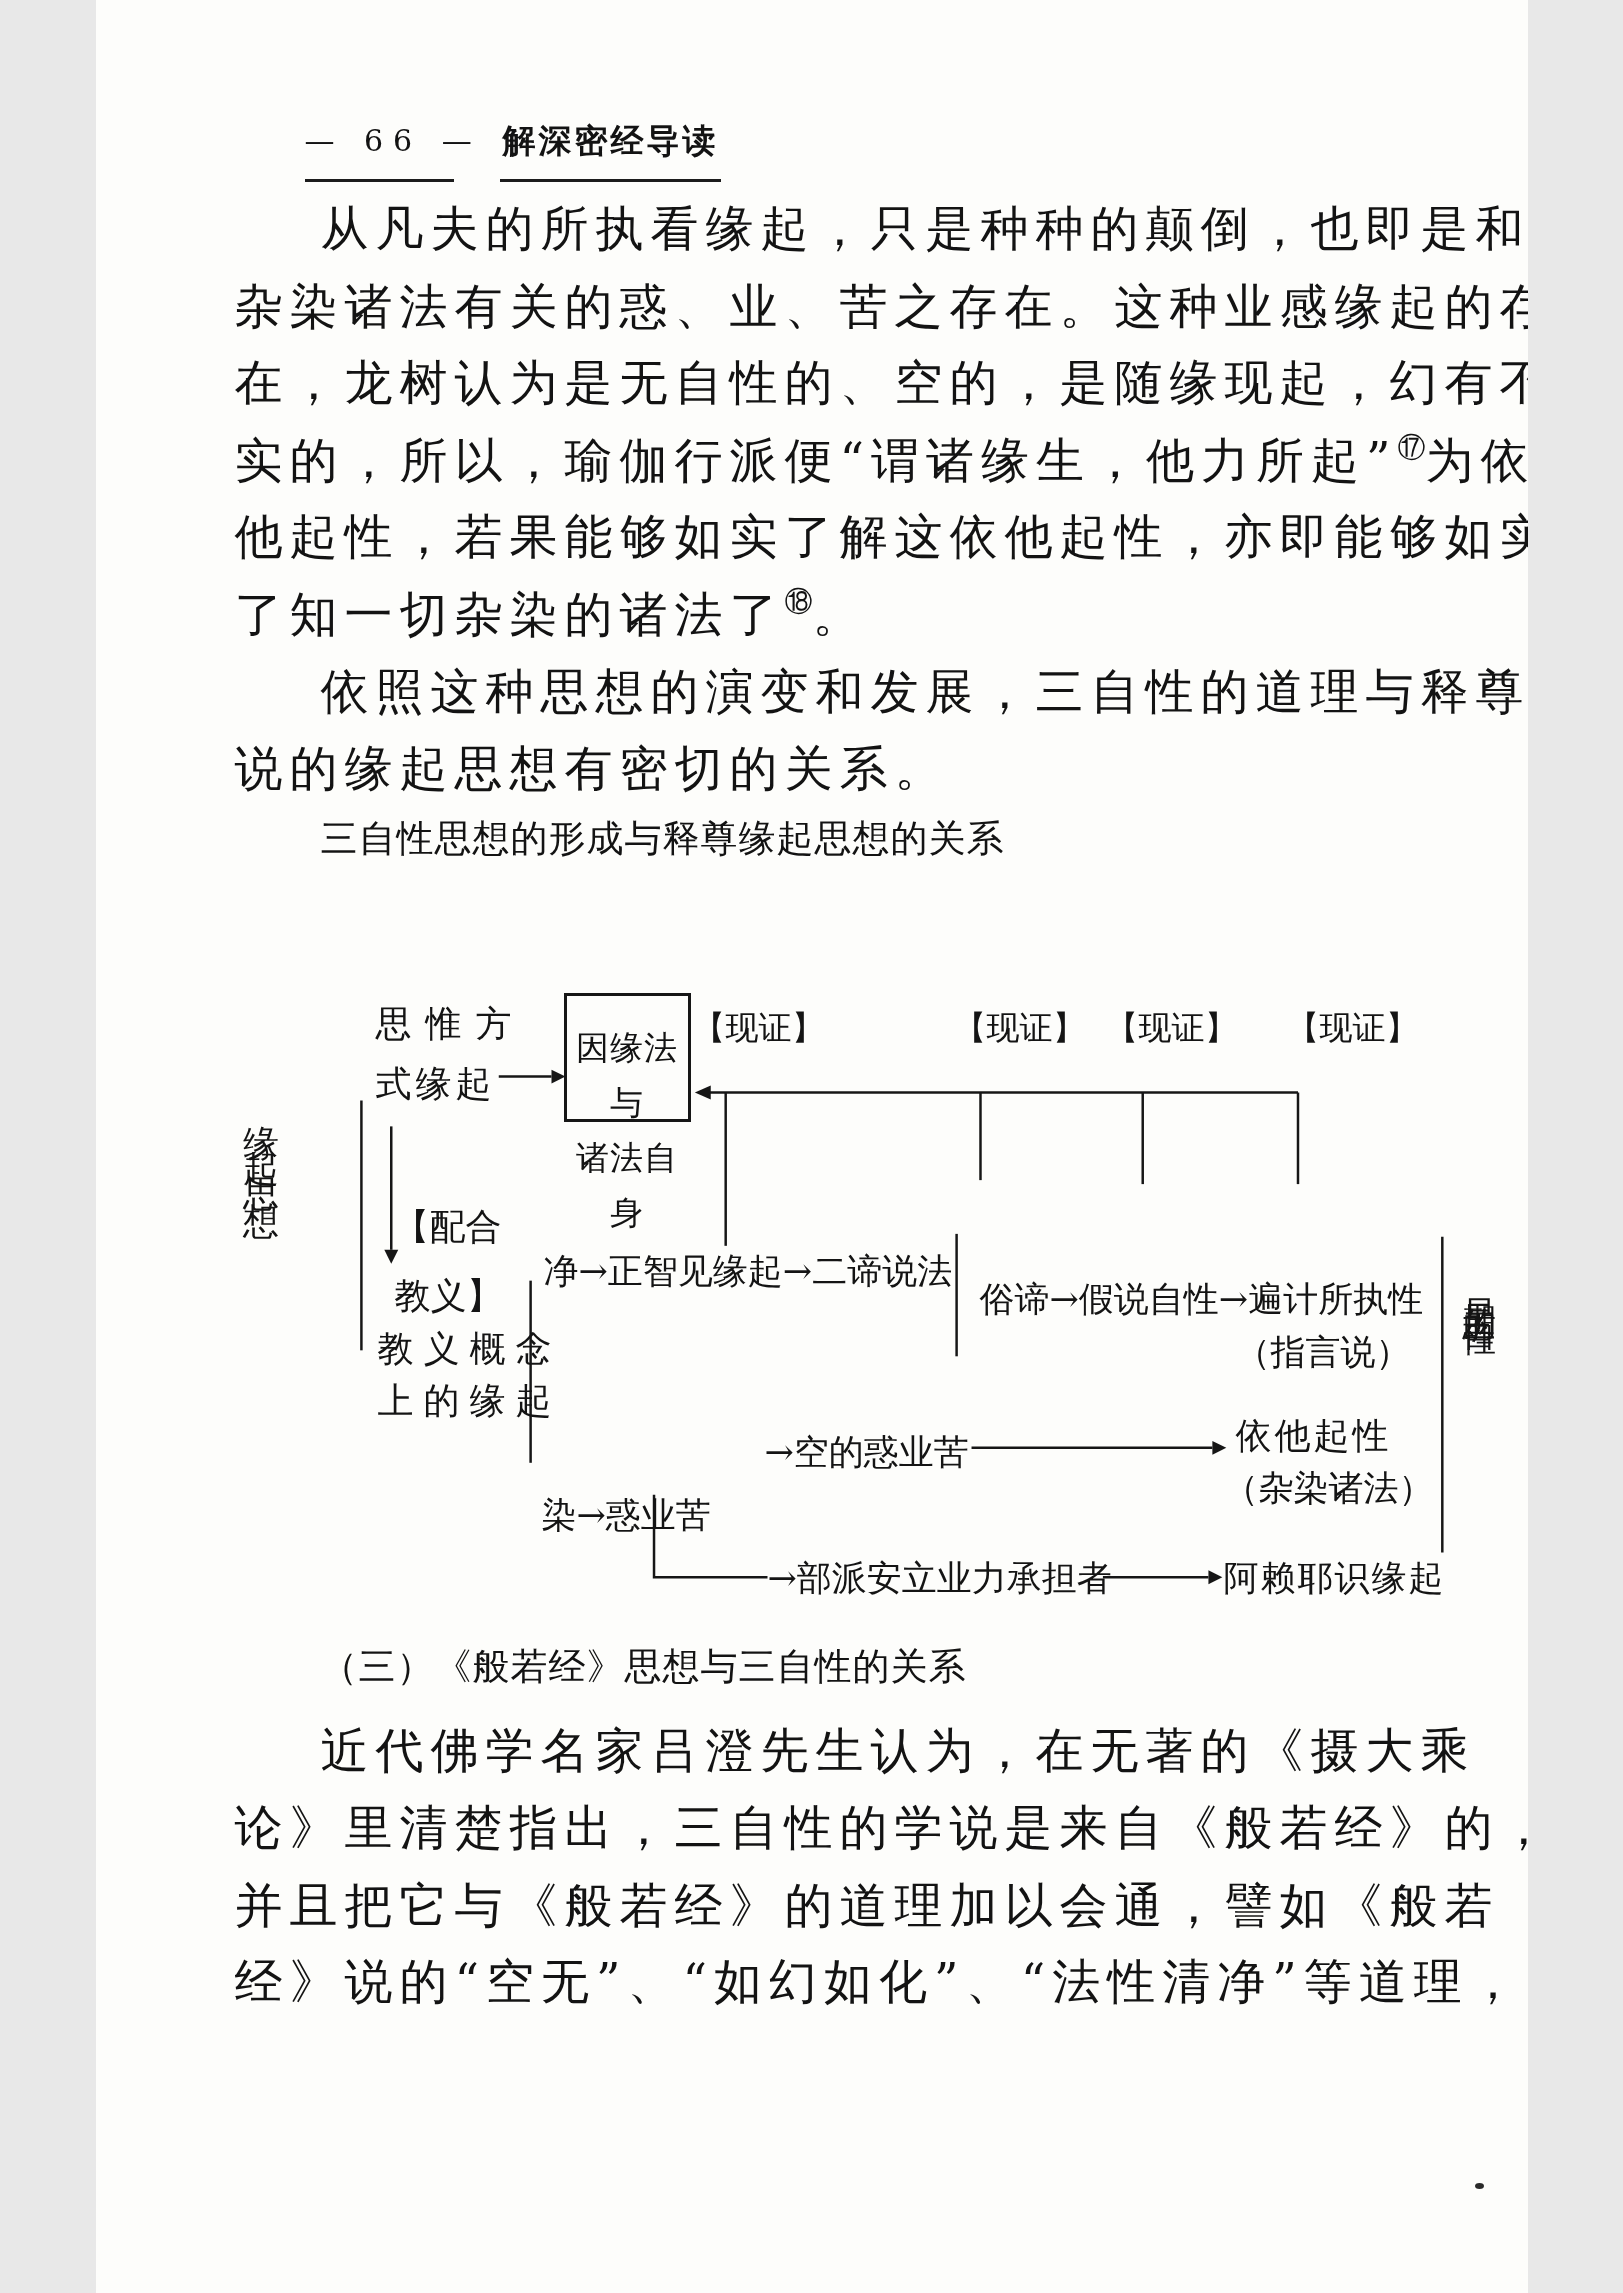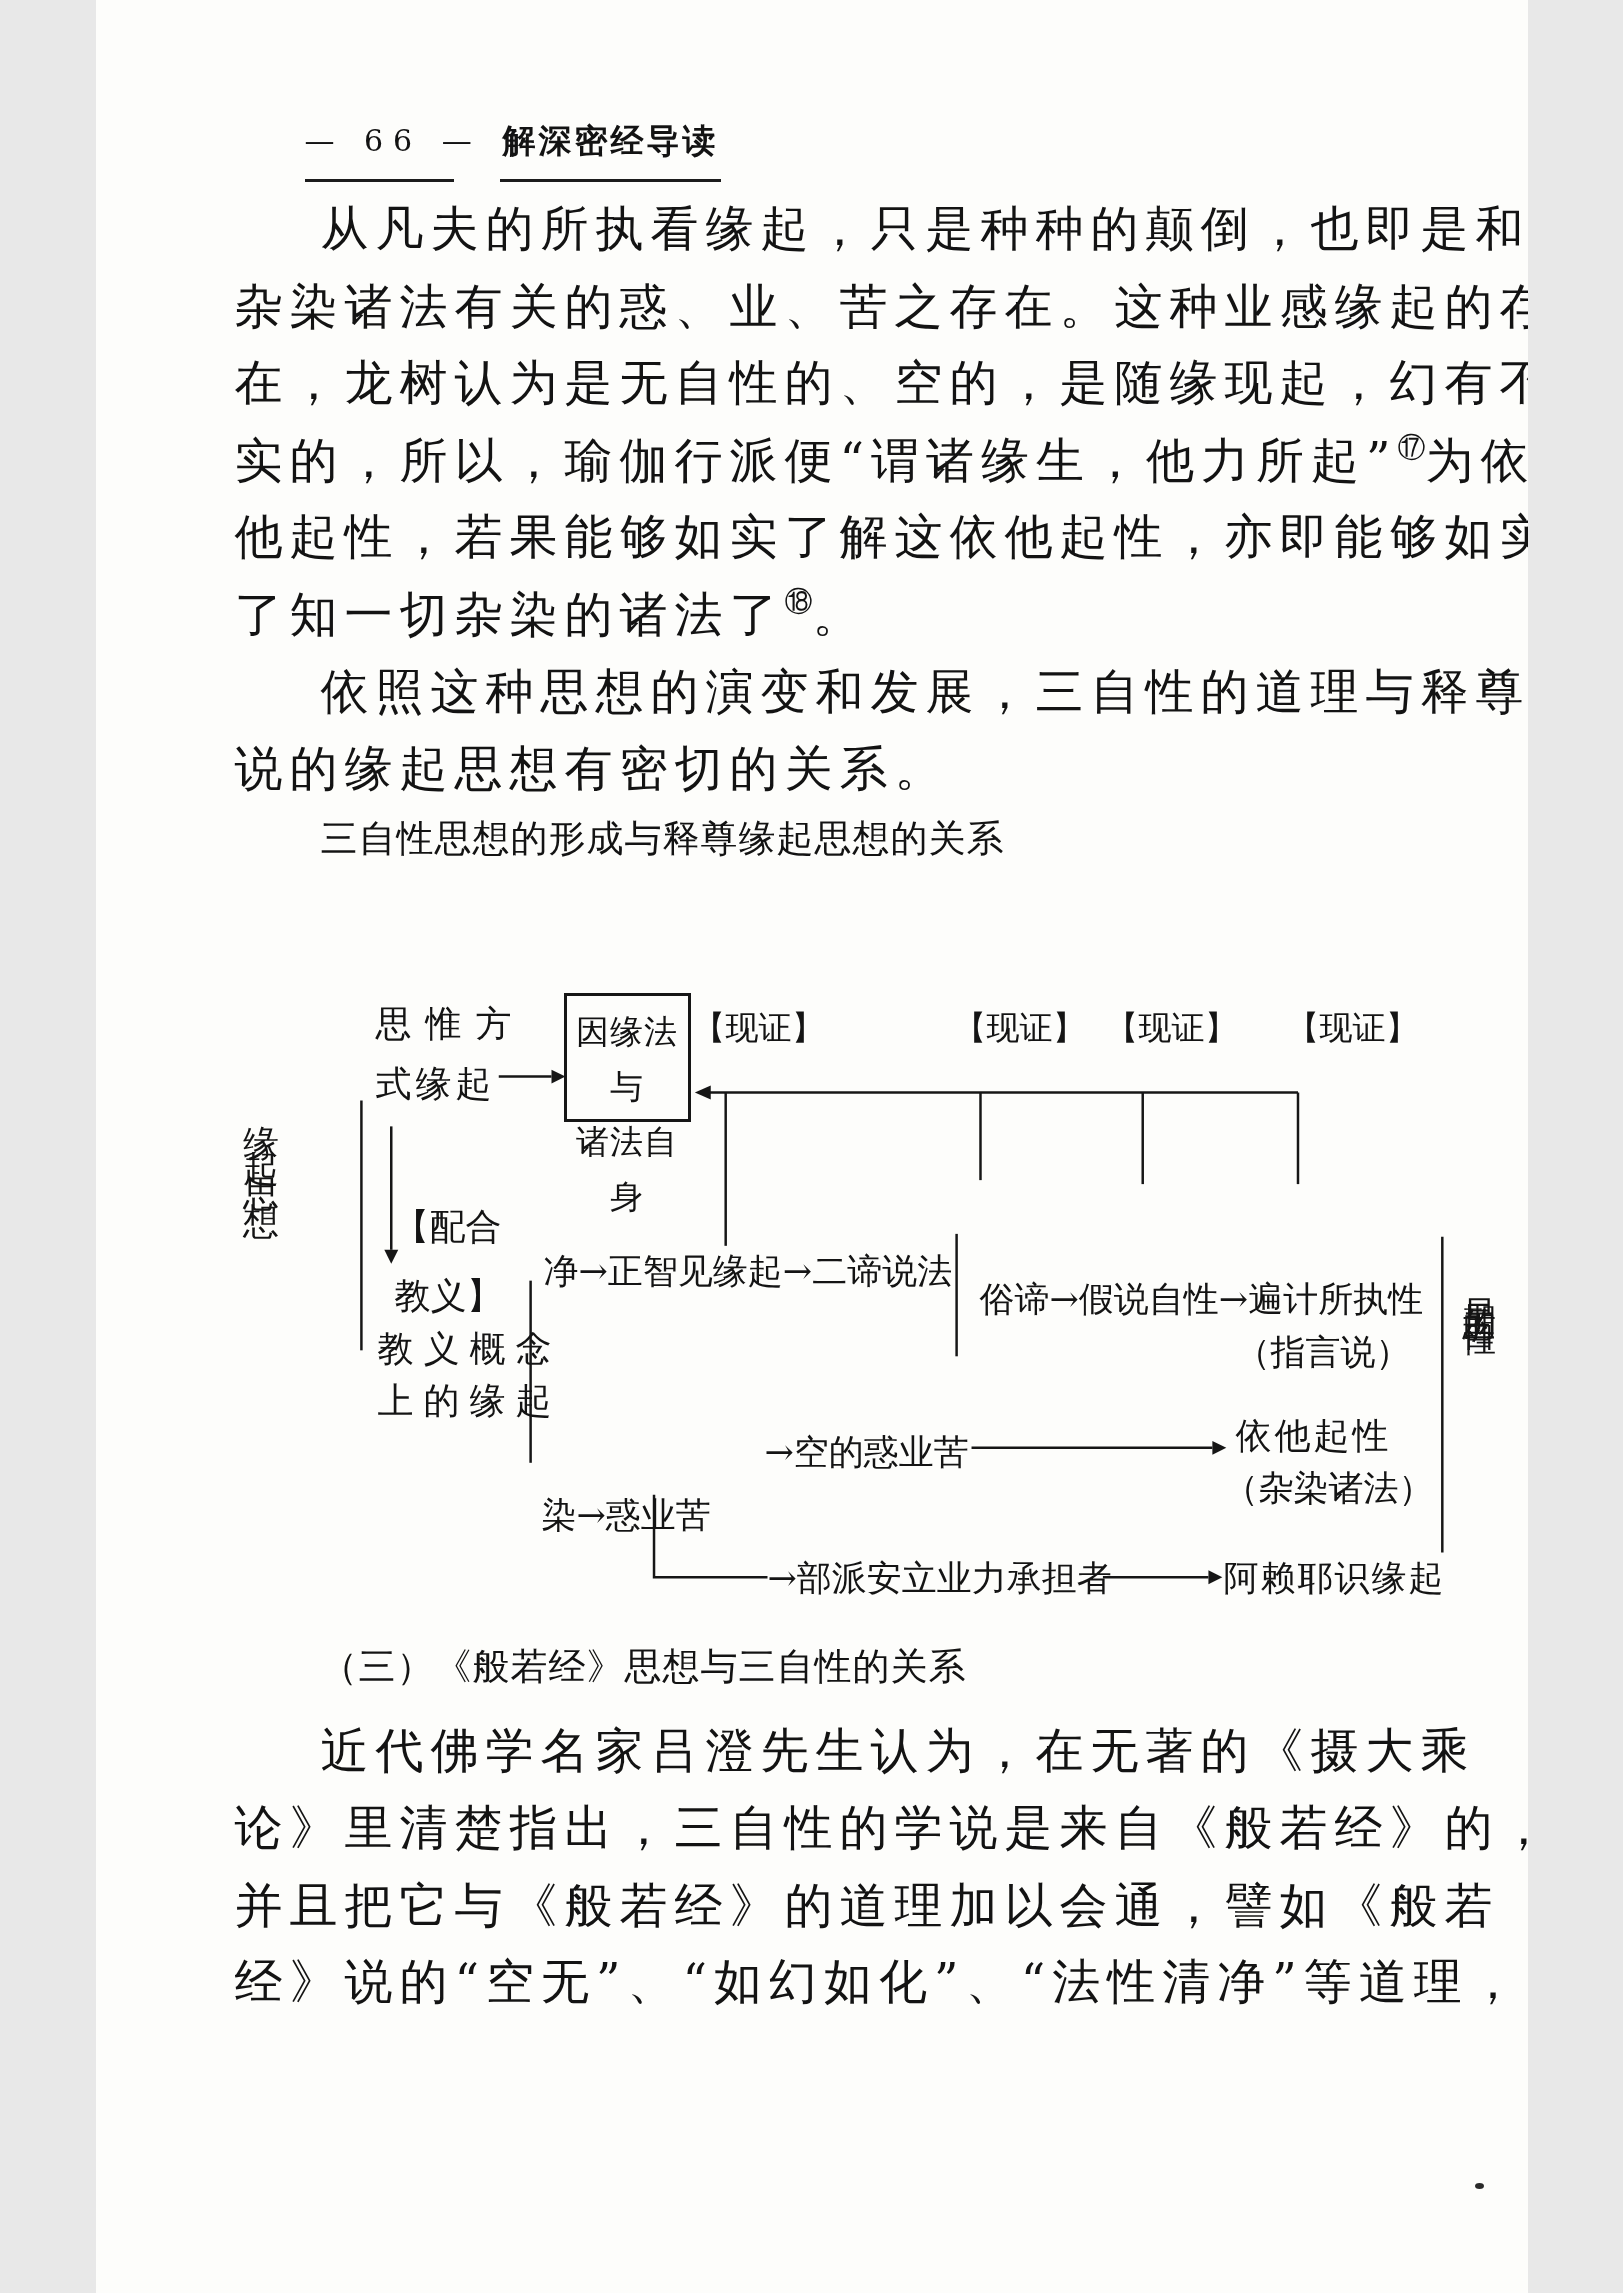--- a/index.html
+++ b/index.html
@@ -10,21 +10,21 @@
   .hdr-pm{left:209px;top:123px;font-size:30px;letter-spacing:10px;}
   .hdr-ttl{left:407px;top:119px;font-size:33px;letter-spacing:3px;font-weight:bold;}
   .rule{position:absolute;background:#1c1c1c;height:3px;}
   .bline{position:absolute;left:139px;white-space:nowrap;font-size:48px;letter-spacing:7px;text-align:right;}
   .ind{padding-left:86px;}
   .cap{font-size:37px;letter-spacing:1px;}
   sup.fn{font-size:28px;letter-spacing:0;vertical-align:20px;}
   .dg{position:absolute;white-space:nowrap;font-size:35px;color:#141414;line-height:1.15;}
   .vert{writing-mode:vertical-rl;}
   .box{position:absolute;left:468px;top:993px;width:127px;height:129px;border:3px solid #161616;
-       text-align:center;box-sizing:border-box;padding-top:8px;}
+       text-align:center;box-sizing:border-box;padding-top:24px;}
   .box div{font-size:33px;line-height:55px;letter-spacing:1px;}
   .dot{position:absolute;left:1379px;top:2183px;width:9px;height:6px;background:#2a2a2a;border-radius:50%;}
 </style>
 </head>
 <body>
 
 <div class="page">
 
   <div class="hdr hdr-pm">— 66 —</div>
   <div class="hdr hdr-ttl">解深密经导读</div>

